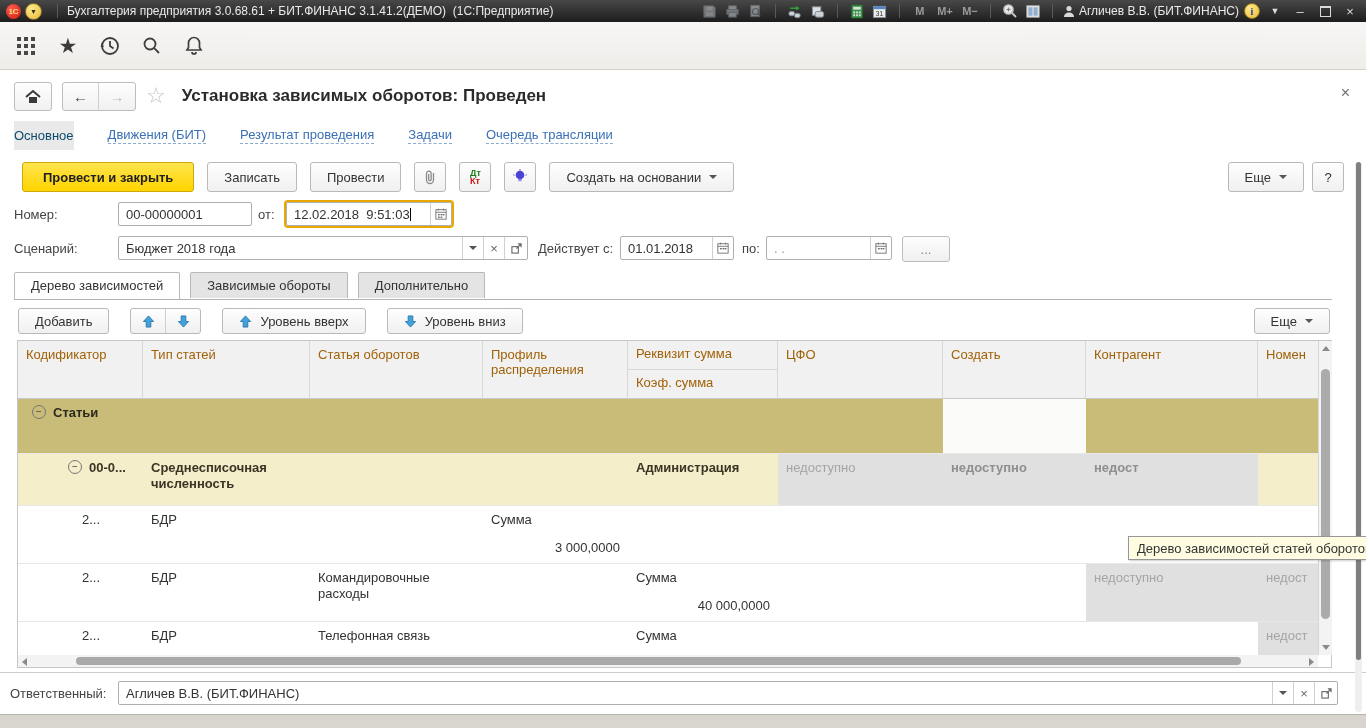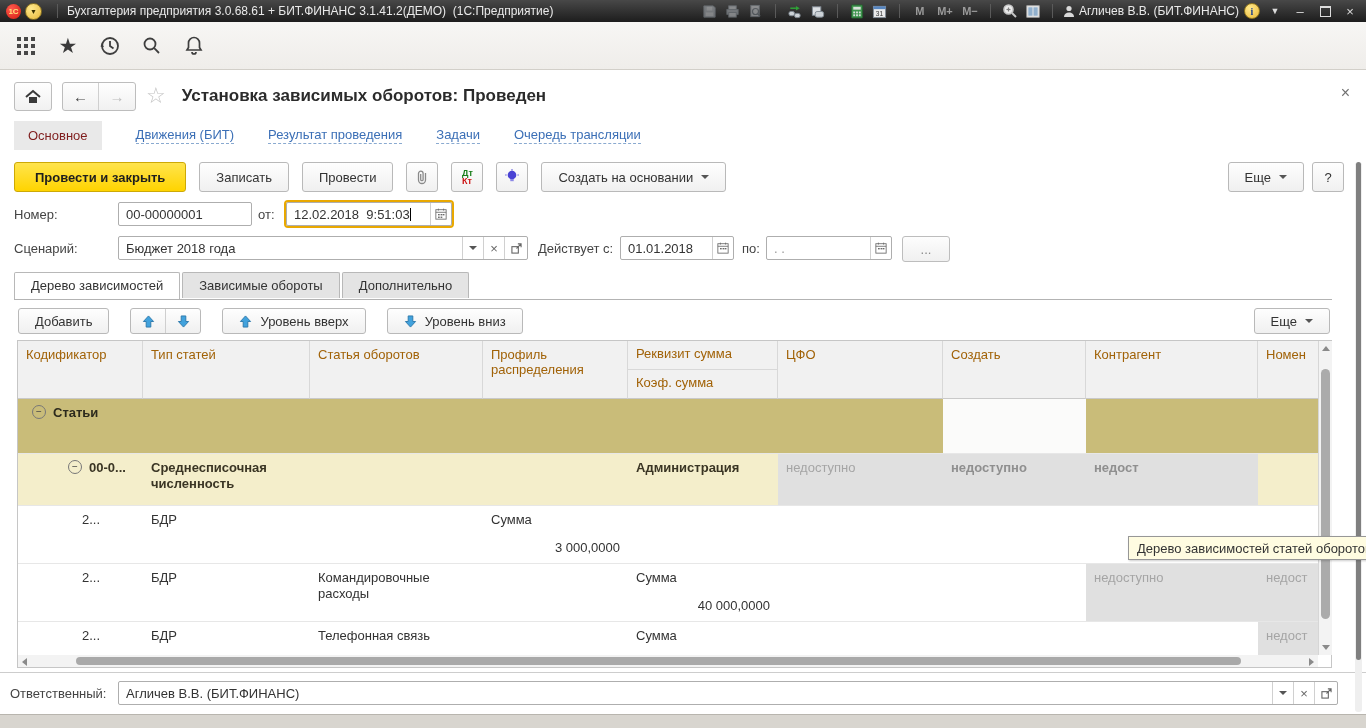--- a/index.html
+++ b/index.html
@@ -40,25 +40,25 @@
   .nav-group{display:flex;}
   .nav-group .half{width:36px;height:27px;display:flex;align-items:center;justify-content:center;box-sizing:border-box;}
   .nav-group .half:first-child{border-right:1px solid #cfcfcf;}
   .arrow-glyph{font-size:15px;font-weight:bold;color:#444;}
   .arrow-glyph.dim{color:#bcbcbc;}
   .star-outline{font-size:22px;color:#c3c3c3;}
   .doc-title{font-size:17px;font-weight:bold;color:#2b2b2b;margin-left:6px;}
   .doc-close{position:absolute;right:16px;top:16px;font-size:16px;color:#707070;line-height:14px;}
 
   .nav-tabs{position:absolute;left:14px;top:50px;height:30px;display:flex;align-items:center;gap:34px;}
-  .nav-tab-active{background:#e9e9e9;padding:7px 14px;color:#7f1d1d;}
+  .nav-tab-active{background:#e9e9e9;padding:7px 0;color:#0c4a6e;}
   .nav-link{color:#3b6fb6;border-bottom:1px dashed #8aaad0;padding-bottom:1px;cursor:pointer;}
 
   
-  .cmd-bar{position:absolute;left:14px;top:92px;height:30px;display:flex;align-items:center;gap:13px;}
+  .cmd-bar{position:absolute;left:22px;top:92px;height:30px;display:flex;align-items:center;gap:13px;}
   .btn{height:30px;background:linear-gradient(#fefefe,#f0f0f0);border:1px solid #b9b9b9;border-radius:3px;
     display:inline-flex;align-items:center;justify-content:center;padding:0 16px;color:#333;box-sizing:border-box;}
   .btn-yellow{background:linear-gradient(#ffe44d,#ffd400);border:1px solid #cda906;font-weight:bold;color:#1e1e1e;padding:0 20px;}
   .btn-ic{width:32px;padding:0;}
   .caret{display:inline-block;width:0;height:0;border-left:4px solid transparent;border-right:4px solid transparent;border-top:4px solid #555;margin-left:8px;}
   .cmd-right{position:absolute;right:22px;top:92px;display:flex;gap:8px;}
   .dtkt{display:flex;flex-direction:column;line-height:8px;font-size:9px;font-weight:bold;}
   .dtkt .dt{color:#1a7d1a;} .dtkt .kt{color:#cc1414;}
 
   
@@ -67,21 +67,21 @@
   .field{position:absolute;height:24px;border:1px solid #aeaeae;border-radius:2px;background:#fff;box-sizing:border-box;display:flex;align-items:stretch;}
   .field .val{flex:1;padding:4px 7px 0 7px;white-space:pre;overflow:hidden;}
   .field .seg{width:20px;border-left:1px solid #d0d0d0;display:flex;align-items:center;justify-content:center;color:#666;}
   .focus-yellow{outline:2px solid #e9a800;outline-offset:0;}
   .caret-line{display:inline-block;width:1px;height:13px;background:#000;vertical-align:-2px;}
   .gray-val{color:#9a9a9a;}
   .ellipsis-btn{position:absolute;height:26px;width:48px;background:linear-gradient(#fdfdfd,#f0f0f0);
     border:1px solid #bdbdbd;border-radius:3px;color:#8a8a8a;display:flex;align-items:center;justify-content:center;box-sizing:border-box;}
 
   
-  .tab-strip{position:absolute;left:14px;top:202px;width:1318px;height:27px;border-bottom:1px solid #b3b3b3;display:flex;gap:0;}
+  .tab-strip{position:absolute;left:14px;top:202px;width:1318px;height:27px;border-bottom:1px solid #b3b3b3;display:flex;gap:8px;}
   .ptab{height:26px;line-height:26px;padding:0 16px;border:1px solid #b8b8b8;border-bottom:none;background:#e4e4e4;
     color:#333;border-radius:2px 2px 0 0;margin-right:2px;box-sizing:border-box;}
   .ptab.active{background:#fff;height:27px;z-index:2;position:relative;}
 
   
   .tree-toolbar{position:absolute;left:18px;top:236px;height:30px;display:flex;align-items:center;gap:21px;}
   .btn26{height:26px;}
   .seg-group{display:flex;height:26px;background:linear-gradient(#fefefe,#f0f0f0);border:1px solid #b9b9b9;border-radius:3px;box-sizing:border-box;}
   .seg-group .sg{width:34px;display:flex;align-items:center;justify-content:center;}
   .seg-group .sg:first-child{border-right:1px solid #cfcfcf;}

